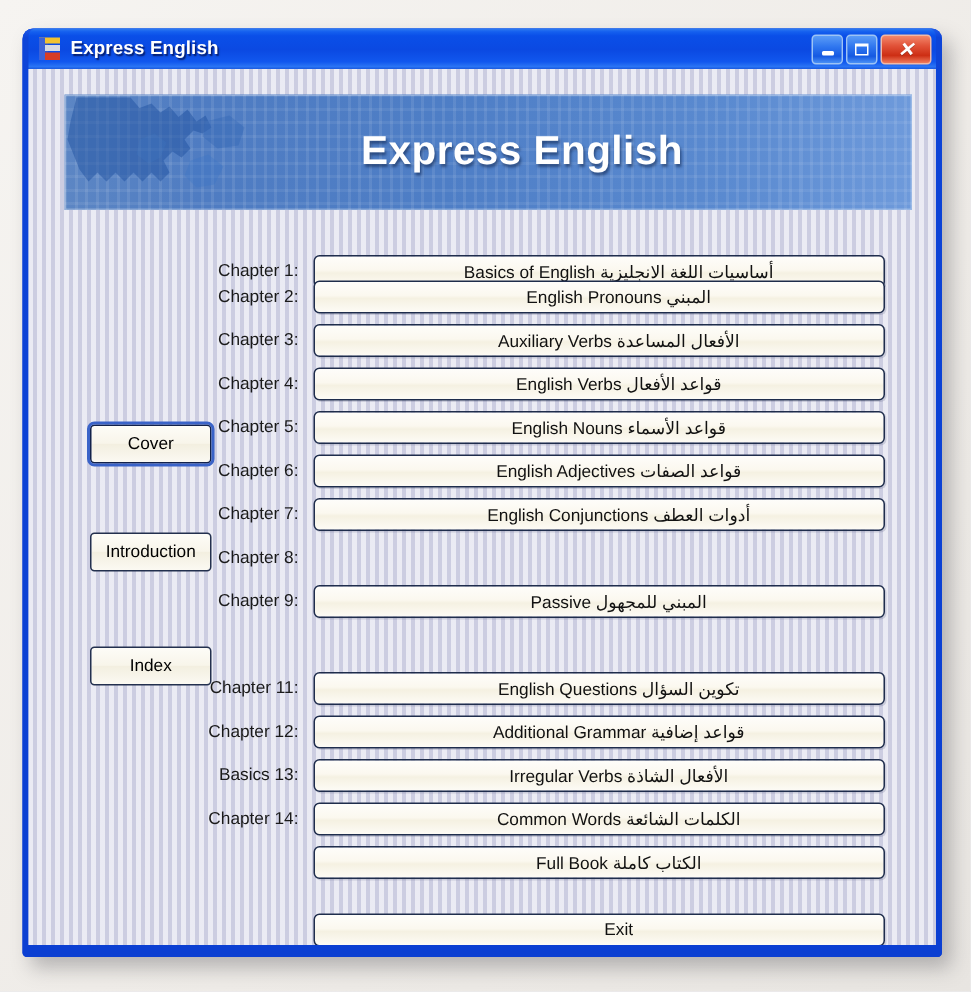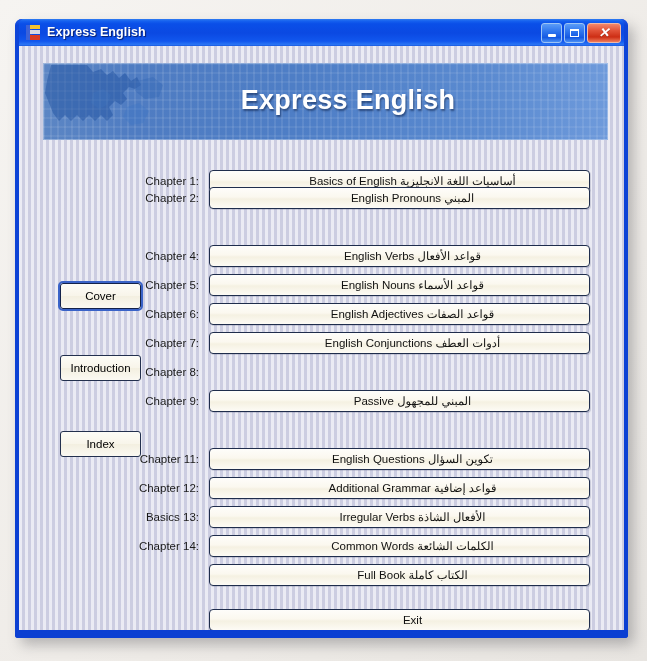--- a/index.html
+++ b/index.html
@@ -274,20 +274,24 @@
         <div class="row" style="top:124px;">
           <div class="chapter-label">Chapter 1:</div>
           <div class="chapter-button">Basics of English أساسيات اللغة الانجليزية</div>
         </div>
 
         <div class="row" style="top:141px;">
           <div class="chapter-label">Chapter 2:</div>
           <div class="chapter-button">English Pronouns المبني</div>
         </div>
 
+        <div class="row" style="top:170px;">
+          <div class="chapter-label">Chapter 3:</div>
+          <div class="chapter-button">Auxiliary Verbs الأفعال المساعدة</div>
+        </div>
 
         <div class="row" style="top:199px;">
           <div class="chapter-label">Chapter 4:</div>
           <div class="chapter-button">English Verbs قواعد الأفعال</div>
         </div>
 
         <div class="row" style="top:228px;">
           <div class="chapter-label">Chapter 5:</div>
           <div class="chapter-button">English Nouns قواعد الأسماء</div>
         </div>

